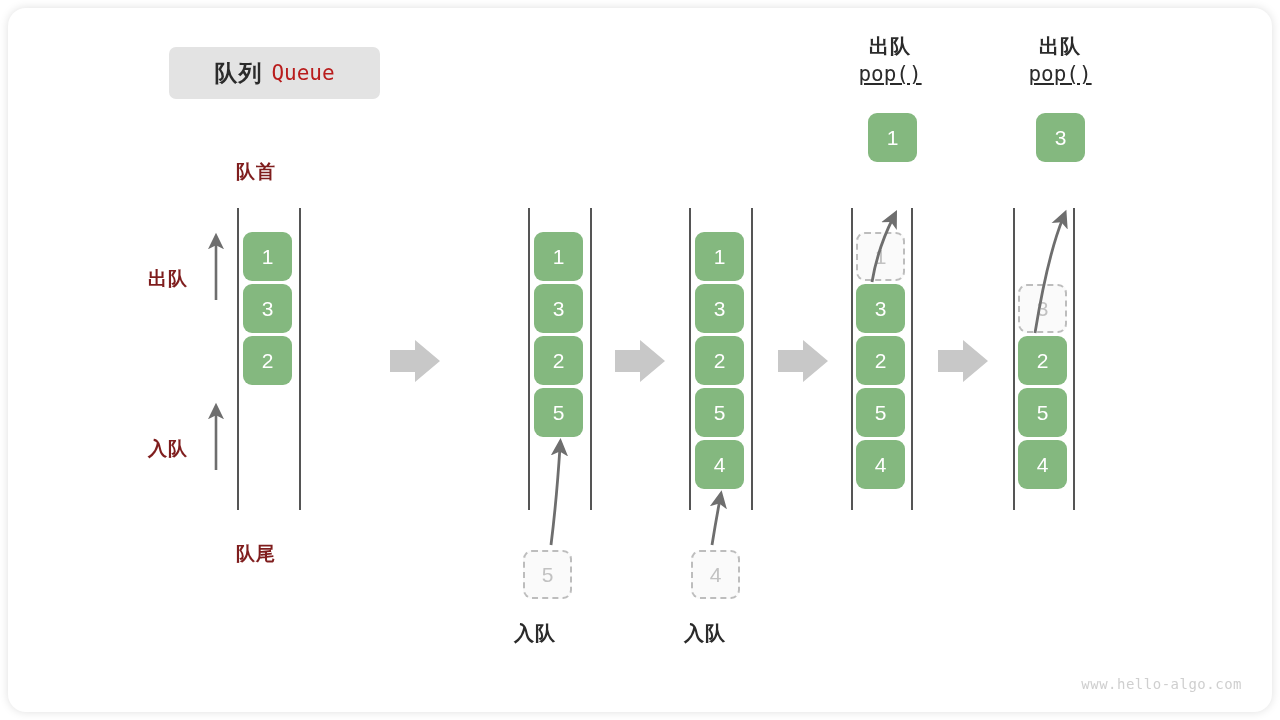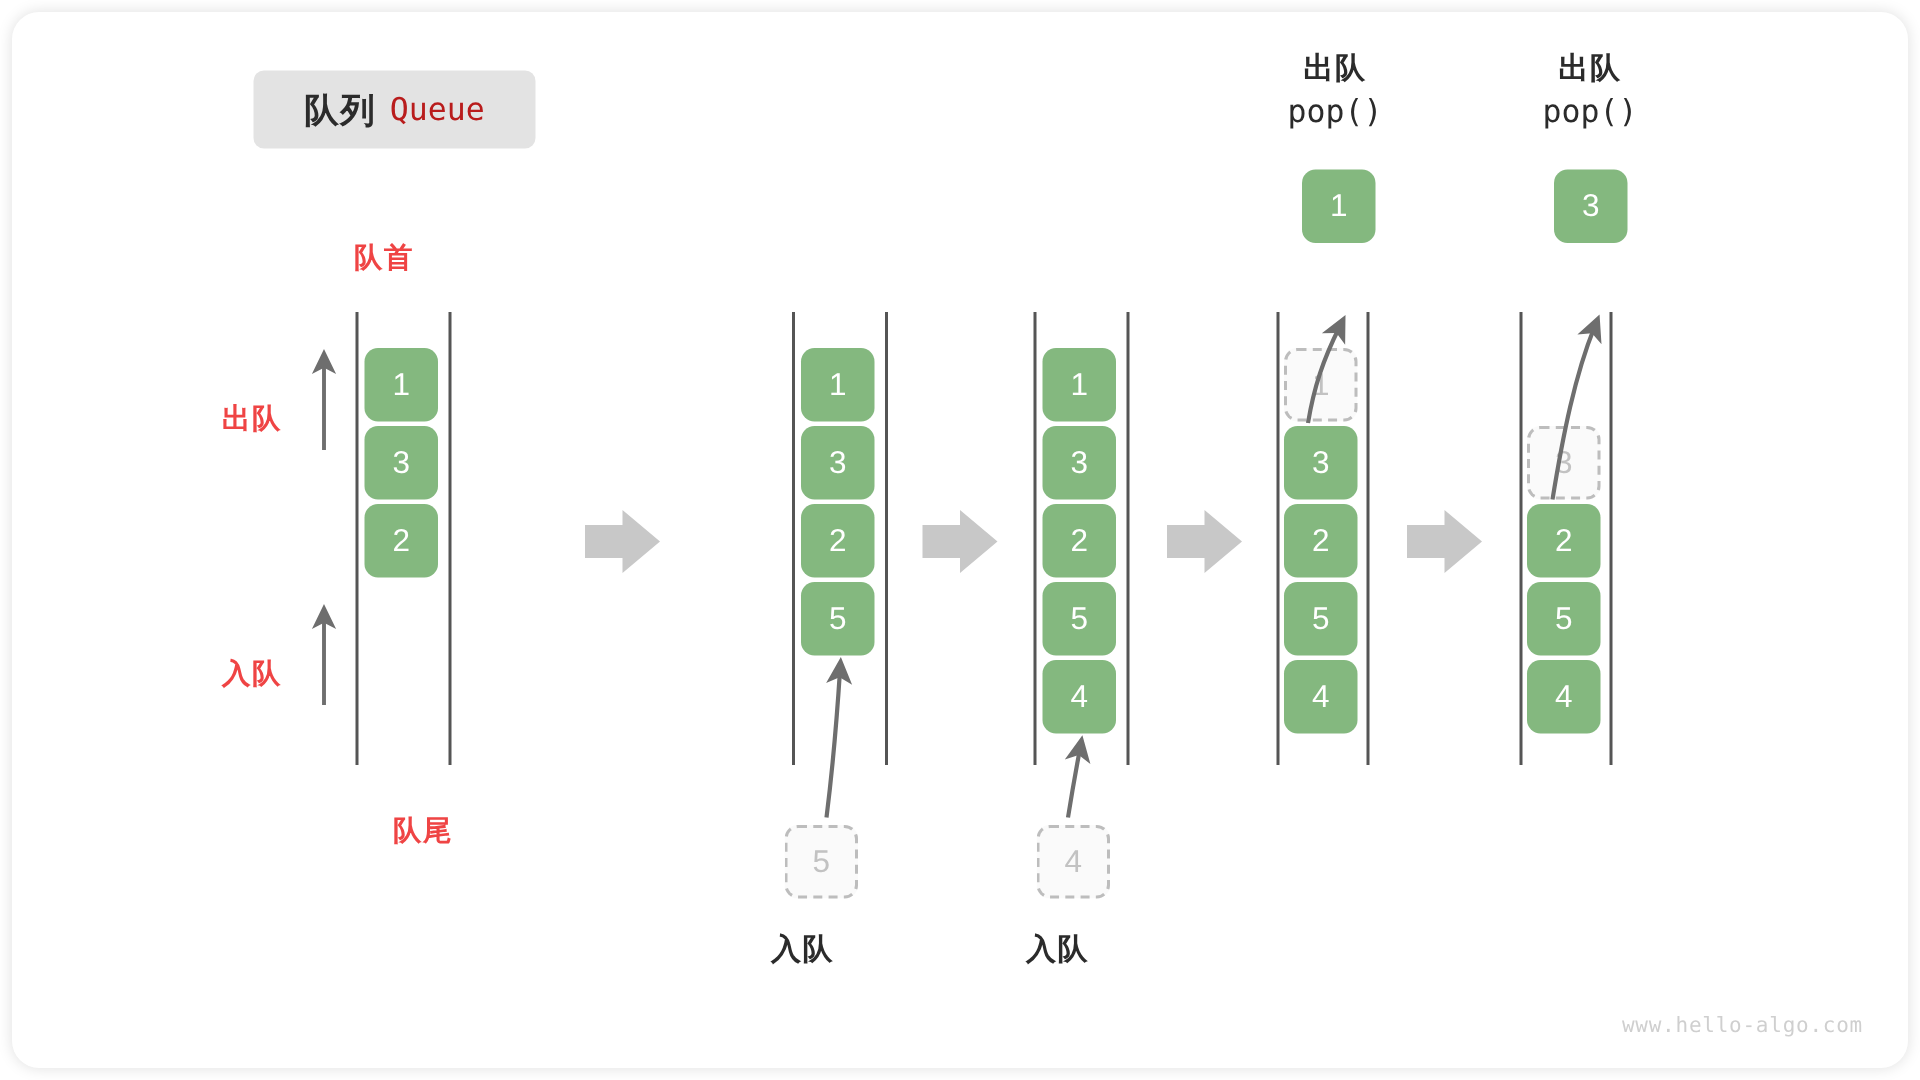--- a/index.html
+++ b/index.html
@@ -31,21 +31,21 @@
     left: 0; top: 0;
     width: 1280px;
     height: 720px;
   }
 
   
   .title-badge {
     position: absolute;
     left: 169px;
     top: 47px;
-    width: 188px;
+    width: 211px;
     height: 52px;
     background: #e3e3e3;
     border-radius: 7px;
     display: flex;
     align-items: center;
     justify-content: center;
     gap: 9px;
     white-space: nowrap;
   }
   .title-cn {
@@ -58,21 +58,21 @@
     font-family: "DejaVu Sans Mono", "Liberation Mono", monospace;
     font-size: 21px;
     color: #b91c1c;
   }
 
   
   .cap {
     position: absolute;
     font-size: 19px;
     font-weight: bold;
-    color: #ef4444;
+    color: #7f1d1d;
     white-space: nowrap;
     letter-spacing: 1px;
   }
   .oplabel {
     position: absolute;
     text-align: center;
     white-space: nowrap;
     line-height: 1.36;
   }
   .oplabel .l1 {
@@ -81,20 +81,21 @@
     font-weight: bold;
     color: #2b2b2b;
     letter-spacing: 1px;
   }
   .oplabel .l2 {
     display: block;
     font-family: "DejaVu Sans Mono", "Liberation Mono", monospace;
     font-size: 21px;
     color: #2b2b2b;
     letter-spacing: 0px;
+    text-decoration: underline;
   }
   .oplabel .l2 .num { color: #3d8a46; font-weight: bold; }
 
   
   .rail {
     position: absolute;
     width: 2px;
     background: #555555;
   }
 
@@ -136,21 +137,21 @@
 
 <div id="canvas">
   <div class="card"></div>
 
   <div class="title-badge">
     <span class="title-cn">队列</span>
     <span class="title-en">Queue</span>
   </div>
 
   <div class="cap" style="left:236px; top:159px;">队首</div>
-  <div class="cap" style="left:236px; top:541px;margin-left:26px;">队尾</div>
+  <div class="cap" style="left:236px; top:541px;">队尾</div>
   <div class="cap" style="left:148px; top:266px;">出队</div>
   <div class="cap" style="left:148px; top:436px;">入队</div>
 
   <div class="oplabel" style="left:450px; top:620px; width:170px;">
     <span class="l1">入队</span>
   </div>
   <div class="oplabel" style="left:620px; top:620px; width:170px;">
     <span class="l1">入队</span>
   </div>
 

